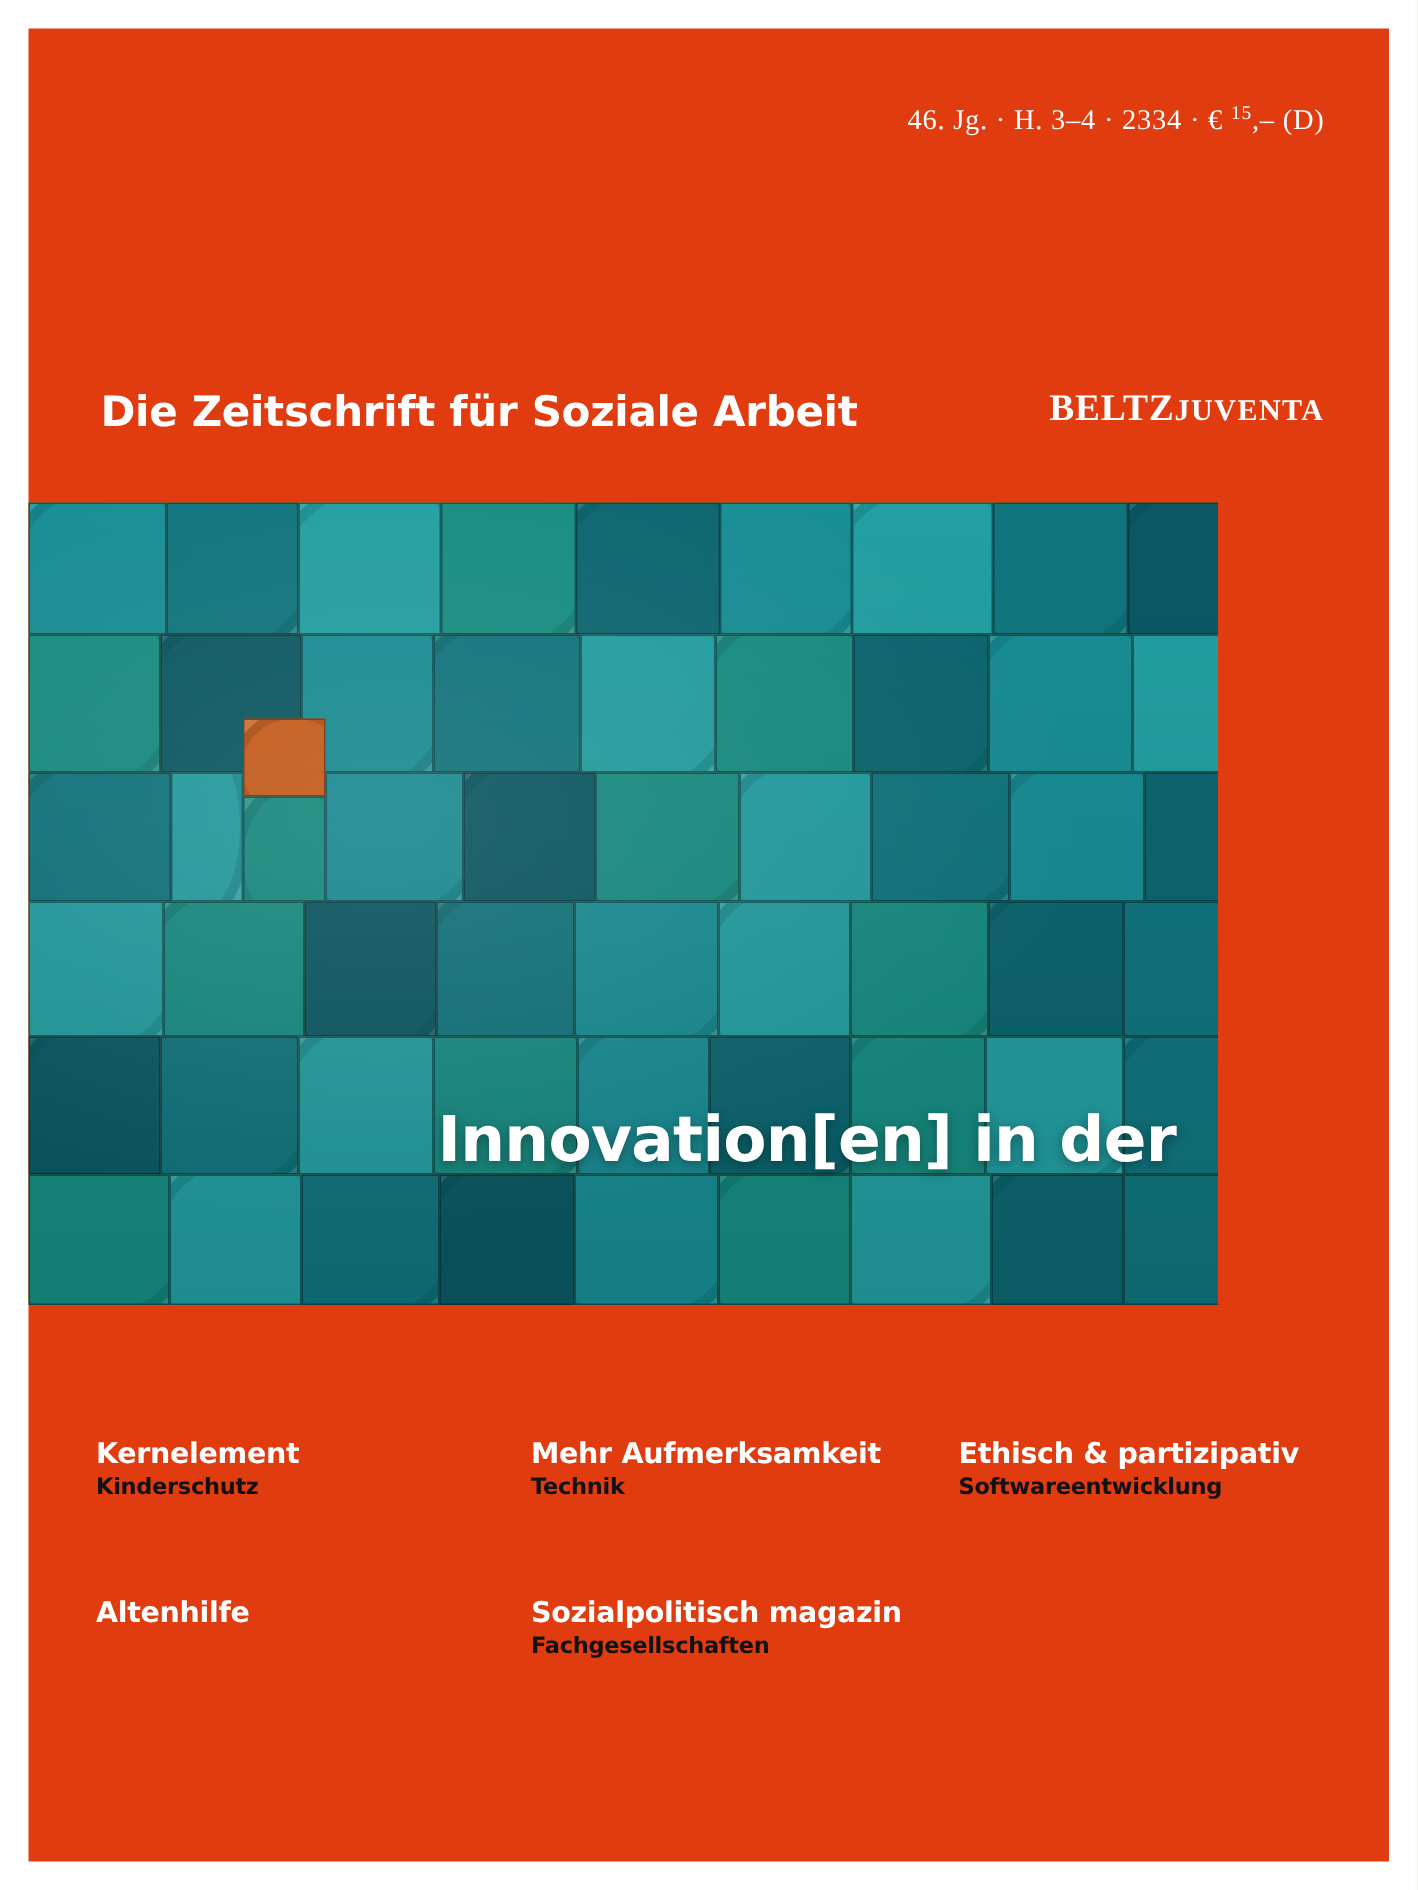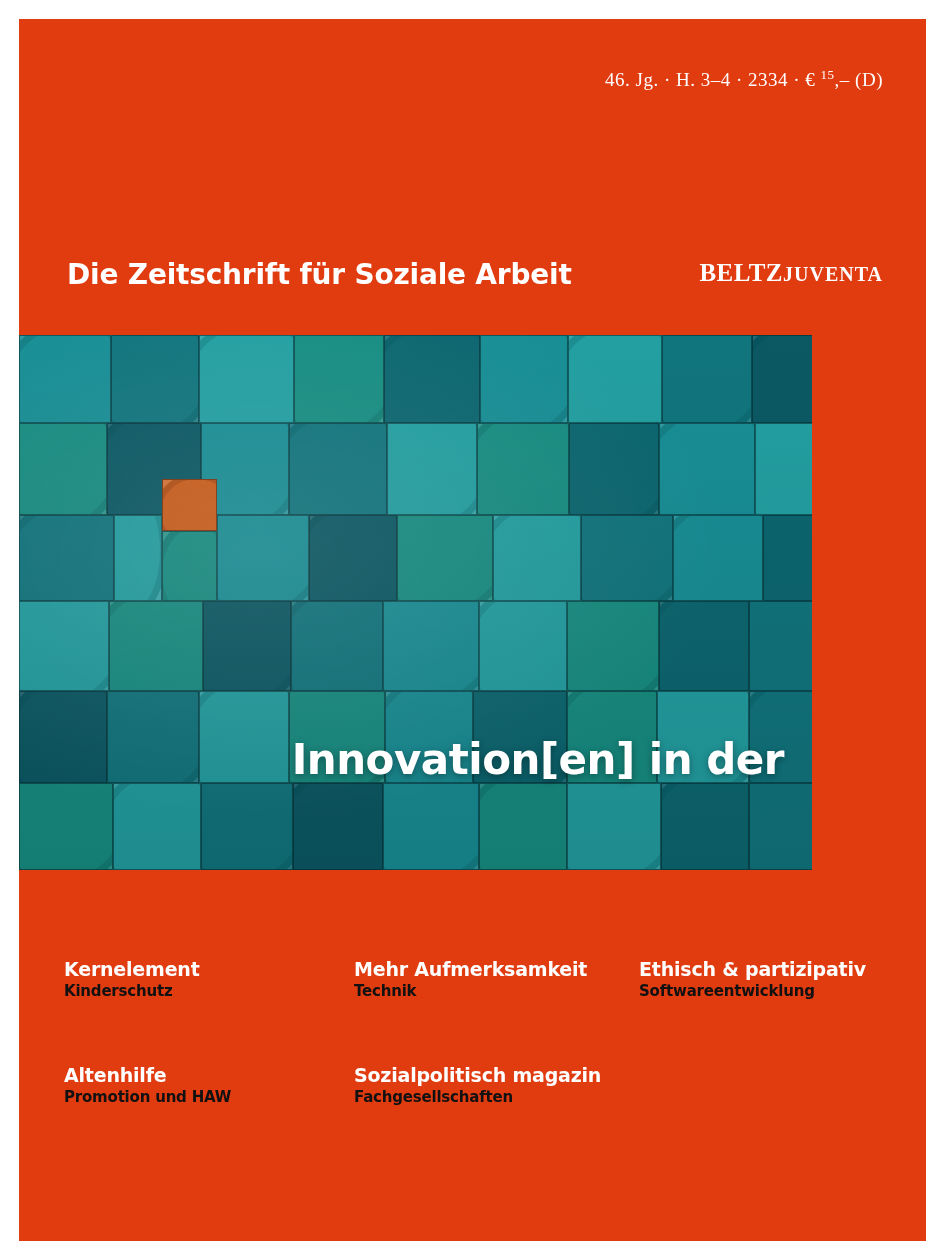--- a/index.html
+++ b/index.html
@@ -332,21 +332,20 @@
     <div class="teaser">
       <div class="t-top">Mehr Aufmerksamkeit</div>
       <div class="t-bottom">Technik</div>
     </div>
     <div class="teaser">
       <div class="t-top">Ethisch &amp; partizipativ</div>
       <div class="t-bottom">Softwareentwicklung</div>
     </div>
     <div class="teaser">
       <div class="t-top">Altenhilfe</div>
-      <div class="t-bottom">Promotion und HAW</div>
     </div>
     <div class="teaser">
       <div class="t-top">Sozialpolitisch magazin</div>
       <div class="t-bottom">Fachgesellschaften</div>
     </div>
   </div>
 
 </div>
 
 </body></html>

